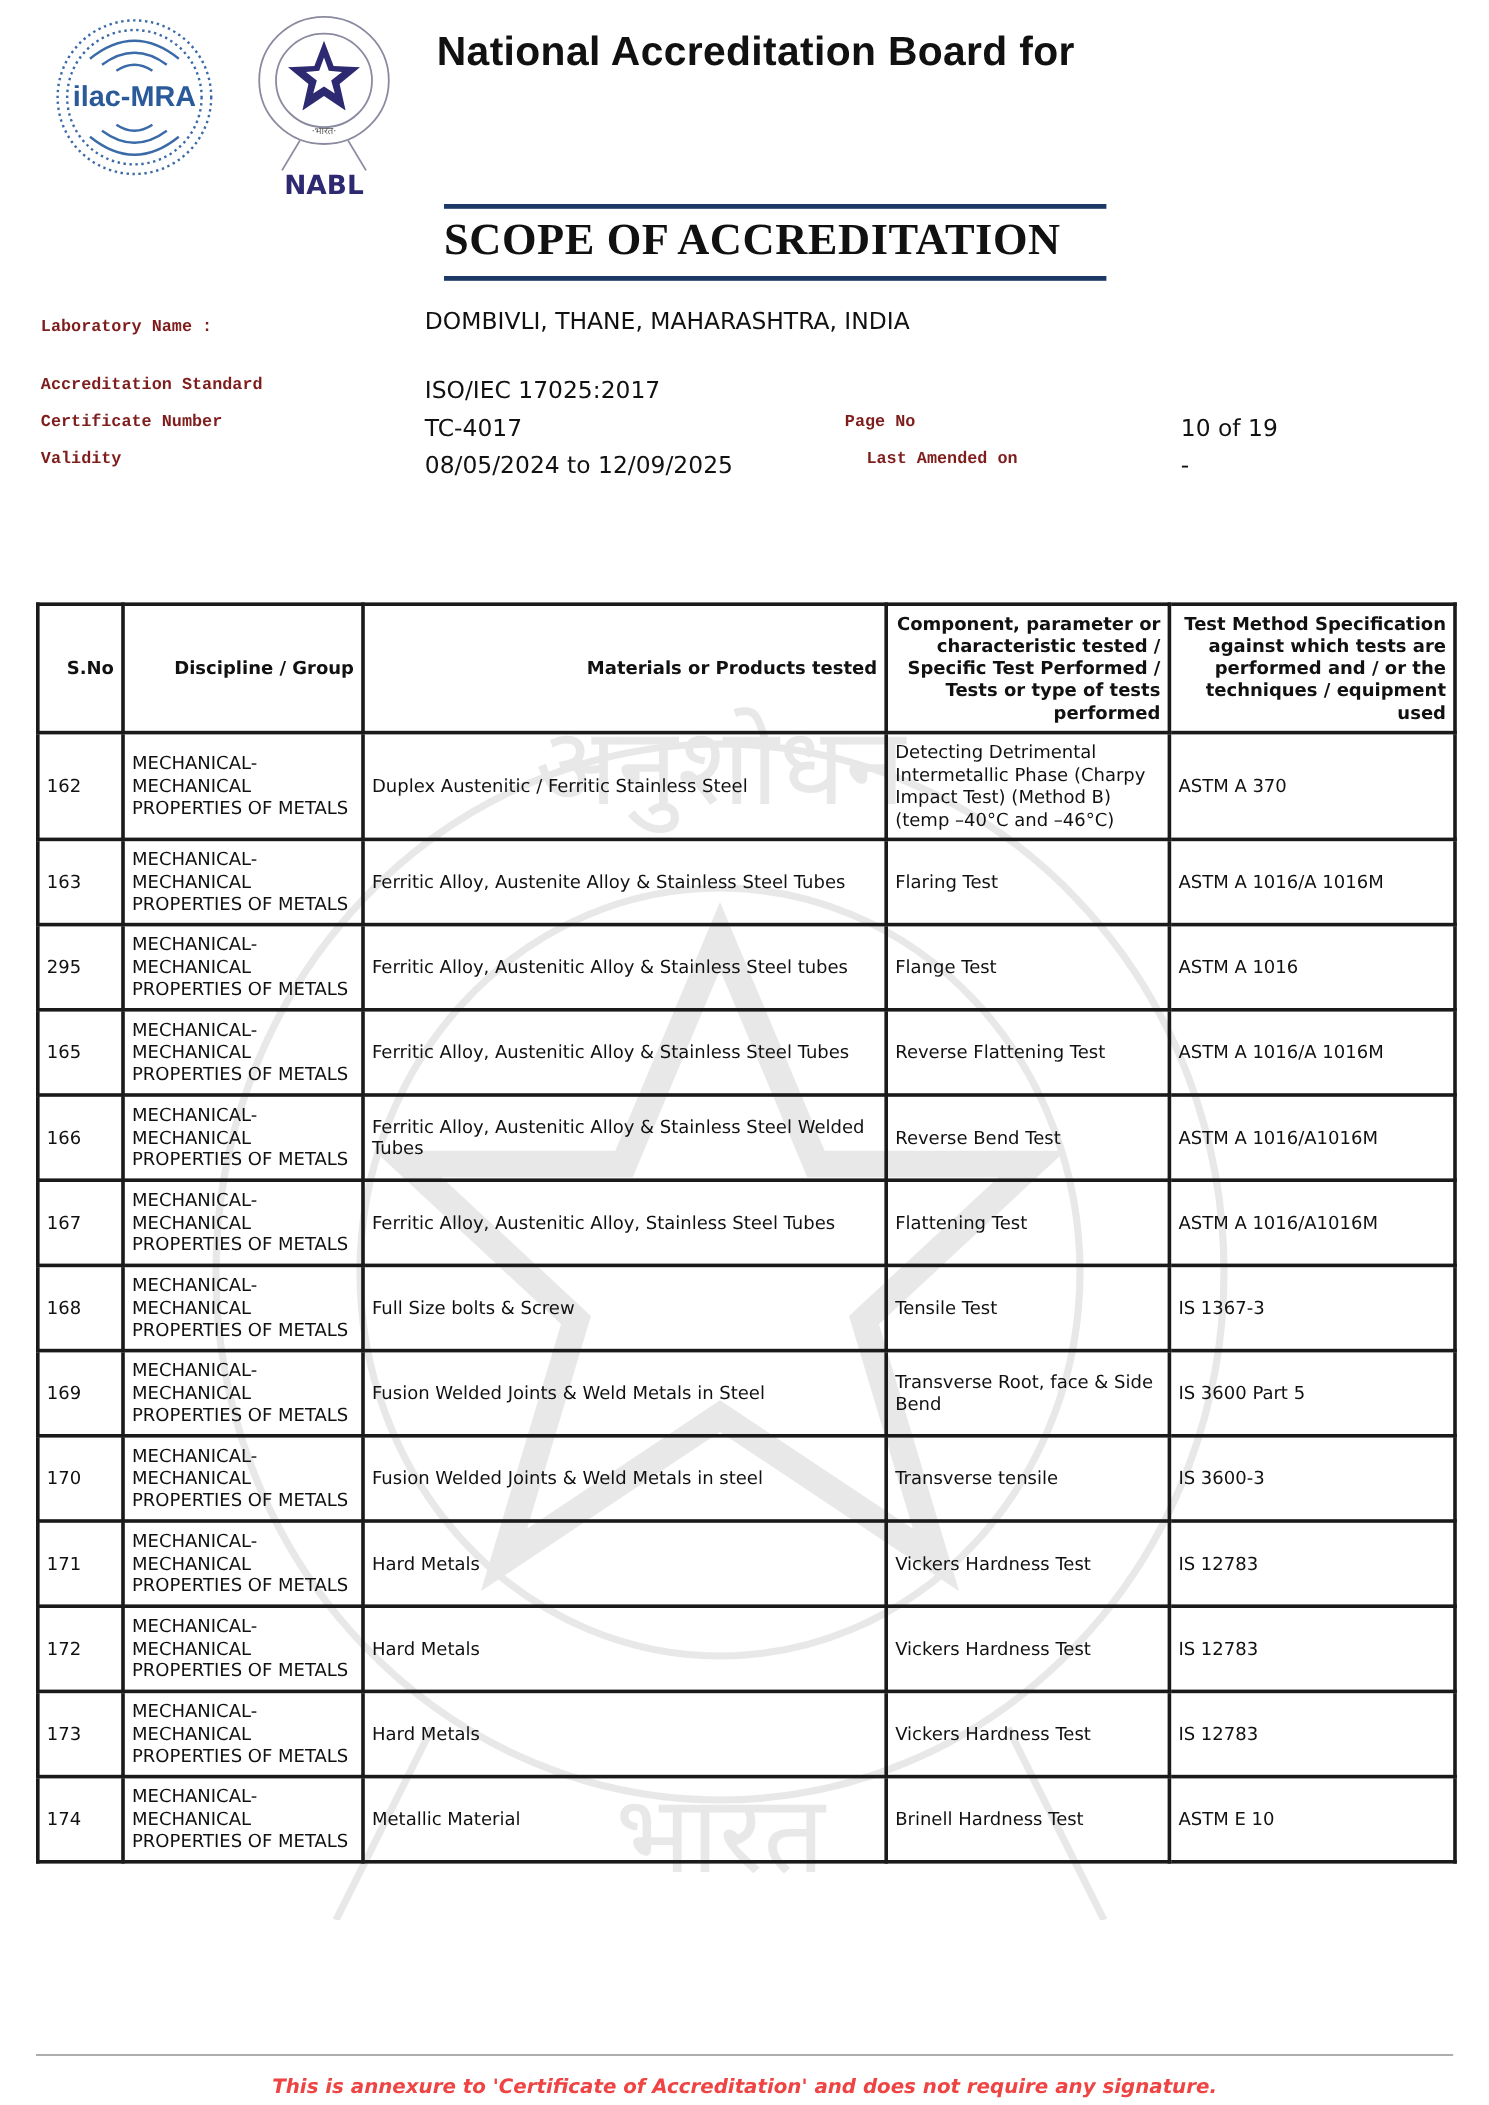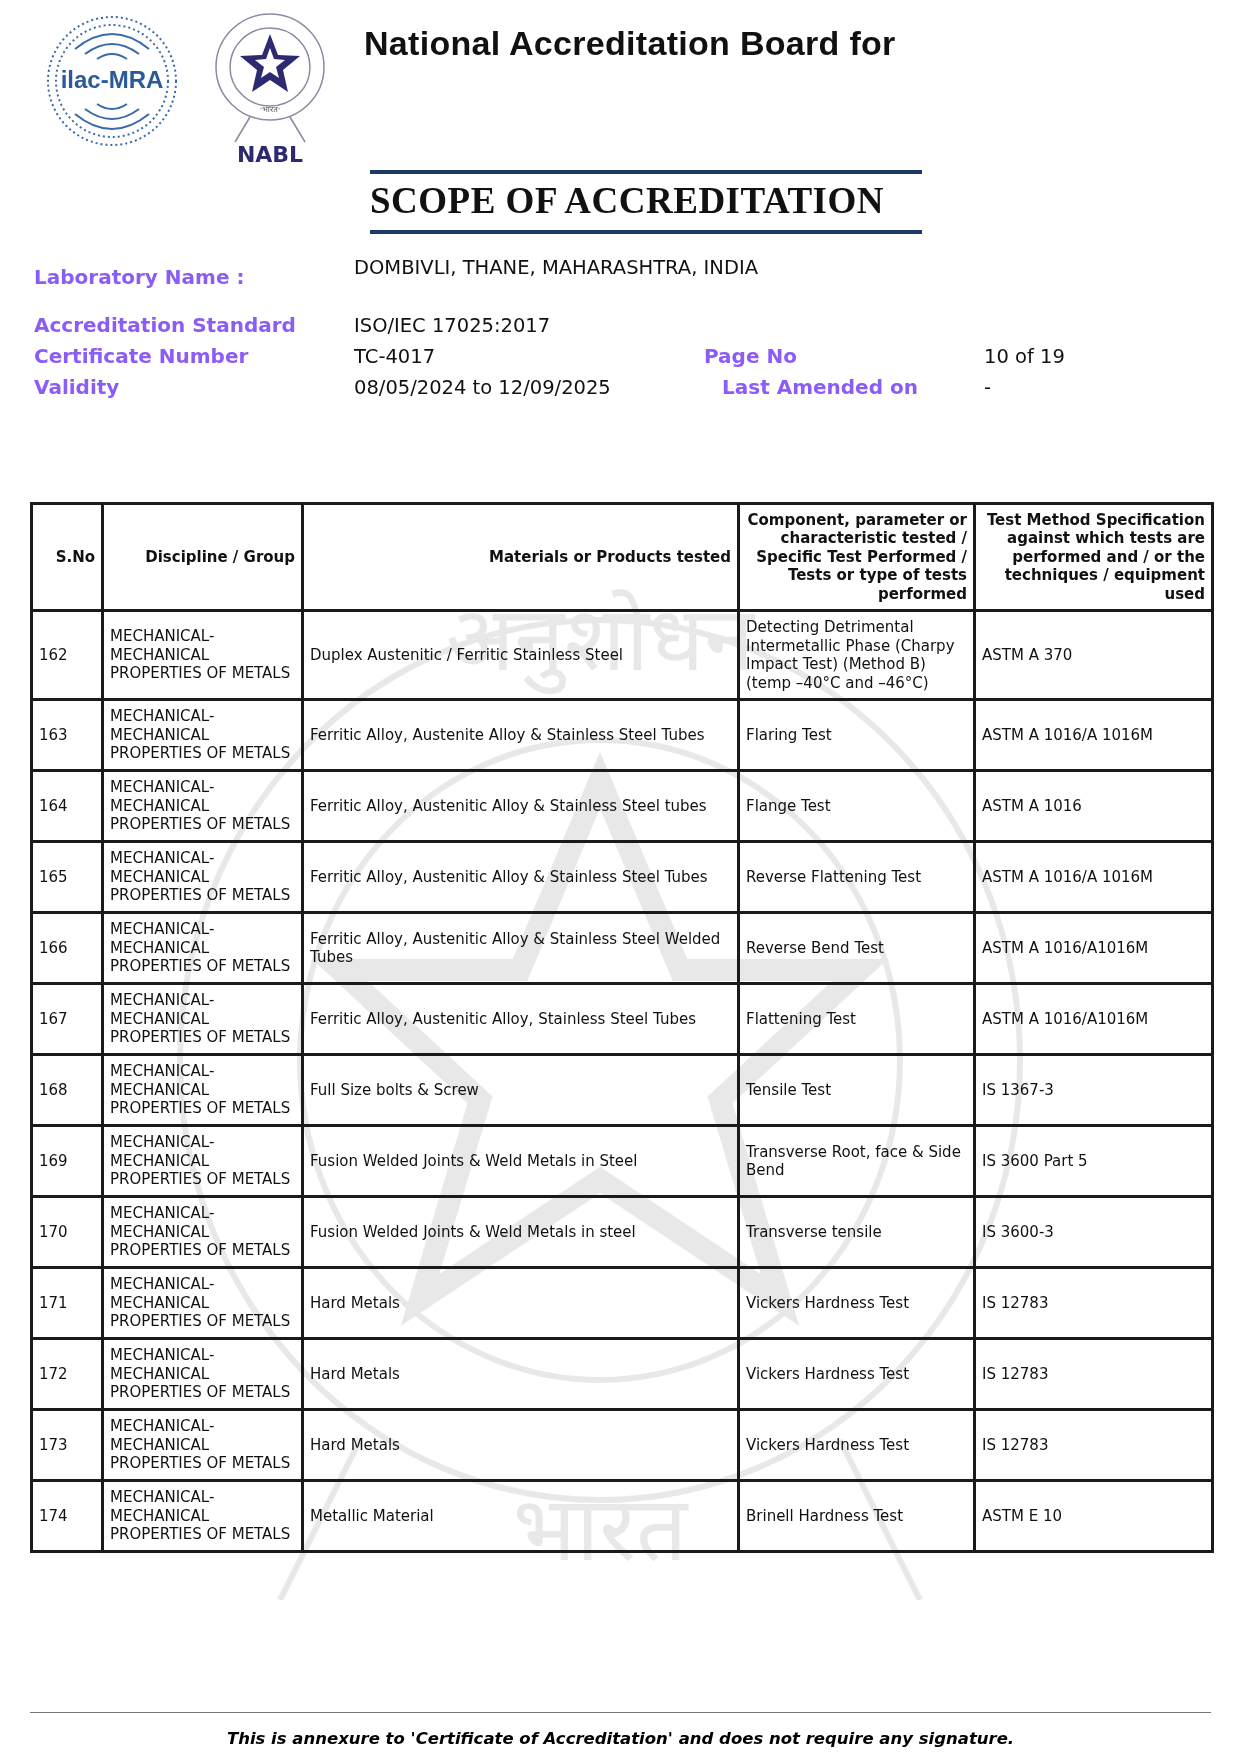--- a/index.html
+++ b/index.html
@@ -10,37 +10,37 @@
   .logo-nabl { position:absolute; left:210px; top:12px; width:120px; height:160px; }
 
   .org-title { position:absolute; left:364px; top:24px; font-family:"Liberation Sans", sans-serif; font-weight:bold; font-size:34px; line-height:39px; color:#111; letter-spacing:0.3px; }
 
   .scope-wrap { position:absolute; left:370px; top:170px; width:552px; }
   .scope-rule { height:4px; background:#1d3a66; }
   .scope-title { text-align:left; font-family:"Liberation Serif", serif; font-weight:bold; font-size:37px; line-height:50px; padding:2px 0 4px; color:#111; letter-spacing:0.5px; }
 
   
   .info { position:absolute; left:34px; top:255px; width:1180px; font-family:"DejaVu Sans", sans-serif; }
-  .info .lbl { position:absolute; font-weight:bold; font-size:20px; color:#8b5cf6; }
+  .info .lbl { position:absolute; font-weight:bold; font-size:14px; color:#7f1d1d;font-family:Liberation Mono, monospace; }
   .info .val { position:absolute; font-size:19.5px; color:#111; line-height:25px; }
 
   
   .watermark { position:absolute; left:160px; top:540px; width:880px; height:1060px; opacity:0.13; pointer-events:none; }
 
   
   .scope-table { position:absolute; left:30px; top:502px; width:1181px; border-collapse:collapse; table-layout:fixed; font-family:"DejaVu Sans", sans-serif; }
   .scope-table th, .scope-table td { border:3px solid #1a1a1a; vertical-align:middle; }
   .scope-table th { font-weight:bold; font-size:15px; line-height:18.5px; text-align:right; padding:4px 6px; height:96px; }
   .scope-table td { font-size:15px; line-height:18.5px; padding:3px 6px; height:62px; }
   .scope-table td.sno { padding-left:6px; }
   .scope-table td.disc { font-family:"DejaVu Sans", sans-serif; }
   .scope-table tbody tr.first td { height:80px; }
 
   .footer-rule { position:absolute; left:30px; top:1712px; width:1181px; height:1px; background:#777; }
-  .footer-note { position:absolute; left:0; top:1729px; width:1241px; text-align:center; font-family:"DejaVu Sans", sans-serif; font-weight:bold; font-style:italic; font-size:16.5px; color:#000000; }
+  .footer-note { position:absolute; left:0; top:1729px; width:1241px; text-align:center; font-family:"DejaVu Sans", sans-serif; font-weight:bold; font-style:italic; font-size:16.5px; color:#ef4444; }
 </style>
 </head>
 <body>
 
 <svg class="watermark" viewBox="0 0 880 1060">
   <g fill="none" stroke="#555" stroke-width="6">
     <ellipse cx="440" cy="520" rx="420" ry="440"></ellipse>
     <ellipse cx="440" cy="520" rx="300" ry="320"></ellipse>
     <polygon points="440,240 520,430 700,430 560,560 620,760 440,640 260,760 320,560 180,430 360,430" stroke-width="22"></polygon>
     <line x1="200" y1="900" x2="120" y2="1060"></line>
@@ -136,21 +136,21 @@
         <td class="method">ASTM A 370</td>
       </tr>
       <tr>
         <td class="sno">163</td>
         <td class="disc">MECHANICAL- MECHANICAL PROPERTIES OF METALS</td>
         <td class="mat">Ferritic Alloy, Austenite Alloy &amp; Stainless Steel Tubes</td>
         <td class="test">Flaring Test</td>
         <td class="method">ASTM A 1016/A 1016M</td>
       </tr>
       <tr>
-        <td class="sno">164</td>
+        <td class="sno">295</td>
         <td class="disc">MECHANICAL- MECHANICAL PROPERTIES OF METALS</td>
         <td class="mat">Ferritic Alloy, Austenitic Alloy &amp; Stainless Steel tubes</td>
         <td class="test">Flange Test</td>
         <td class="method">ASTM A 1016</td>
       </tr>
       <tr>
         <td class="sno">165</td>
         <td class="disc">MECHANICAL- MECHANICAL PROPERTIES OF METALS</td>
         <td class="mat">Ferritic Alloy, Austenitic Alloy &amp; Stainless Steel Tubes</td>
         <td class="test">Reverse Flattening Test</td>

